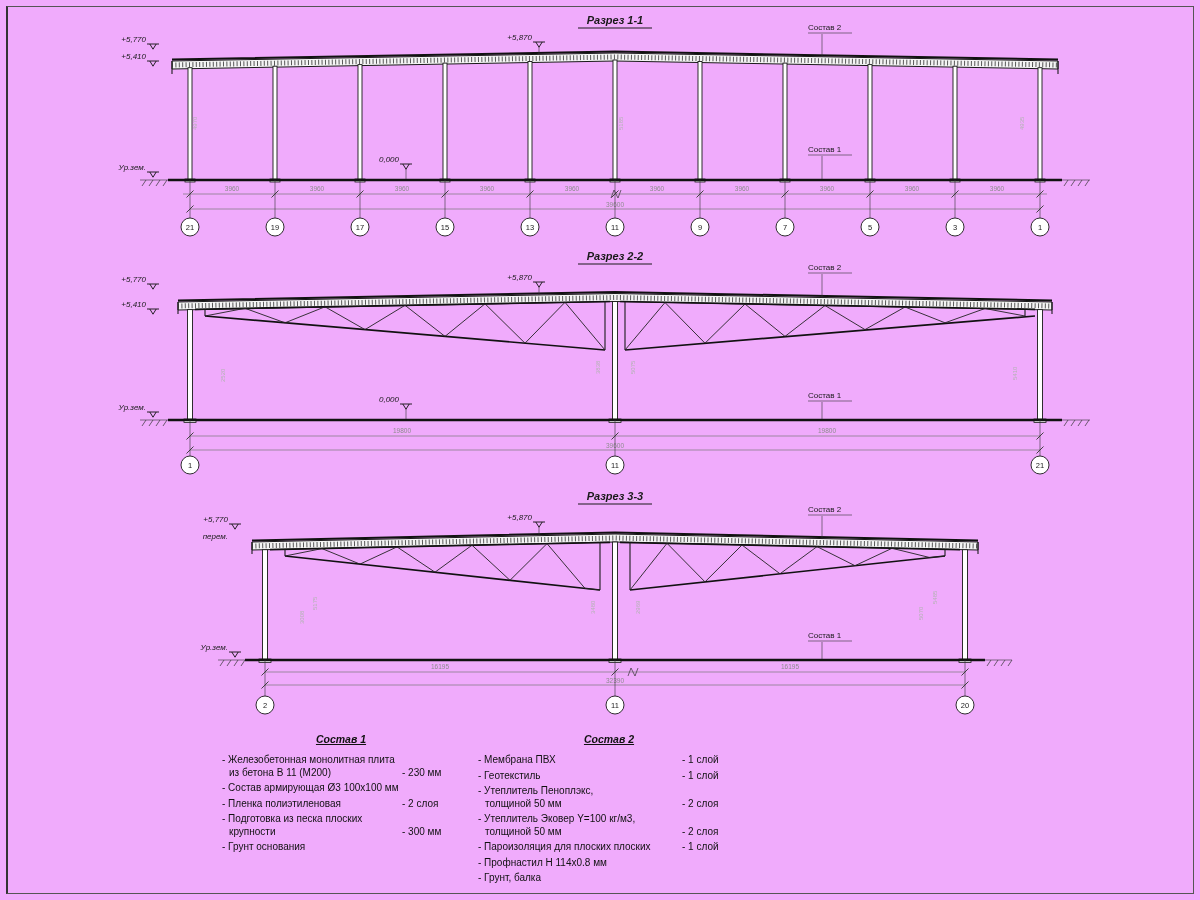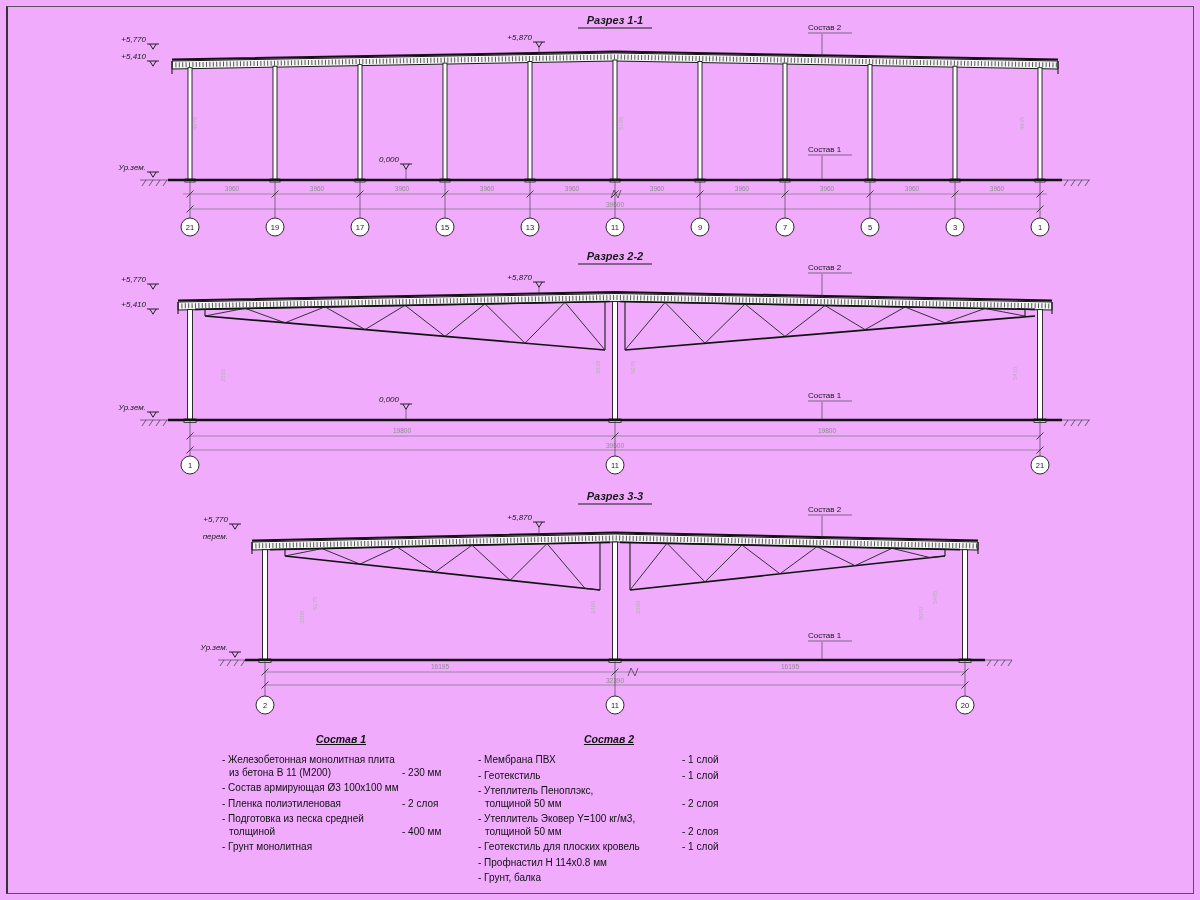--- a/index.html
+++ b/index.html
@@ -458,28 +458,28 @@
   </div>
   <div class="lg-row">
     <div class="lg-txt">
           <span>- Пленка полиэтиленовая</span>
           <span style="padding-left:7px"></span>
         </div>
     <div class="lg-val">- 2 слоя</div>
   </div>
   <div class="lg-row">
     <div class="lg-txt">
-          <span>- Подготовка из песка средней</span>
-          <span style="padding-left:7px">толщиной</span>
-        </div>
-    <div class="lg-val">- 400 мм</div>
-  </div>
-  <div class="lg-row">
-    <div class="lg-txt">
-          <span>- Грунт монолитная</span>
+          <span>- Подготовка из песка плоских</span>
+          <span style="padding-left:7px">крупности</span>
+        </div>
+    <div class="lg-val">- 300 мм</div>
+  </div>
+  <div class="lg-row">
+    <div class="lg-txt">
+          <span>- Грунт основания</span>
           <span style="padding-left:7px"></span>
         </div>
     <div class="lg-val"></div>
   </div>
 </div>
 
 <div class="legend" style="left:478px;top:733px;width:262px;">
   <div class="lg-title">Состав 2</div>
   <div class="lg-row">
     <div class="lg-txt">
@@ -504,21 +504,21 @@
   </div>
   <div class="lg-row">
     <div class="lg-txt">
           <span>- Утеплитель Эковер Y=100 кг/м3,</span>
           <span style="padding-left:7px">толщиной 50 мм</span>
         </div>
     <div class="lg-val">- 2 слоя</div>
   </div>
   <div class="lg-row">
     <div class="lg-txt">
-          <span>- Геотекстиль для плоских кровель</span>
+          <span>- Пароизоляция для плоских плоских</span>
           <span style="padding-left:7px"></span>
         </div>
     <div class="lg-val">- 1 слой</div>
   </div>
   <div class="lg-row">
     <div class="lg-txt">
           <span>- Профнастил Н 114х0.8 мм</span>
           <span style="padding-left:7px"></span>
         </div>
     <div class="lg-val"></div>

